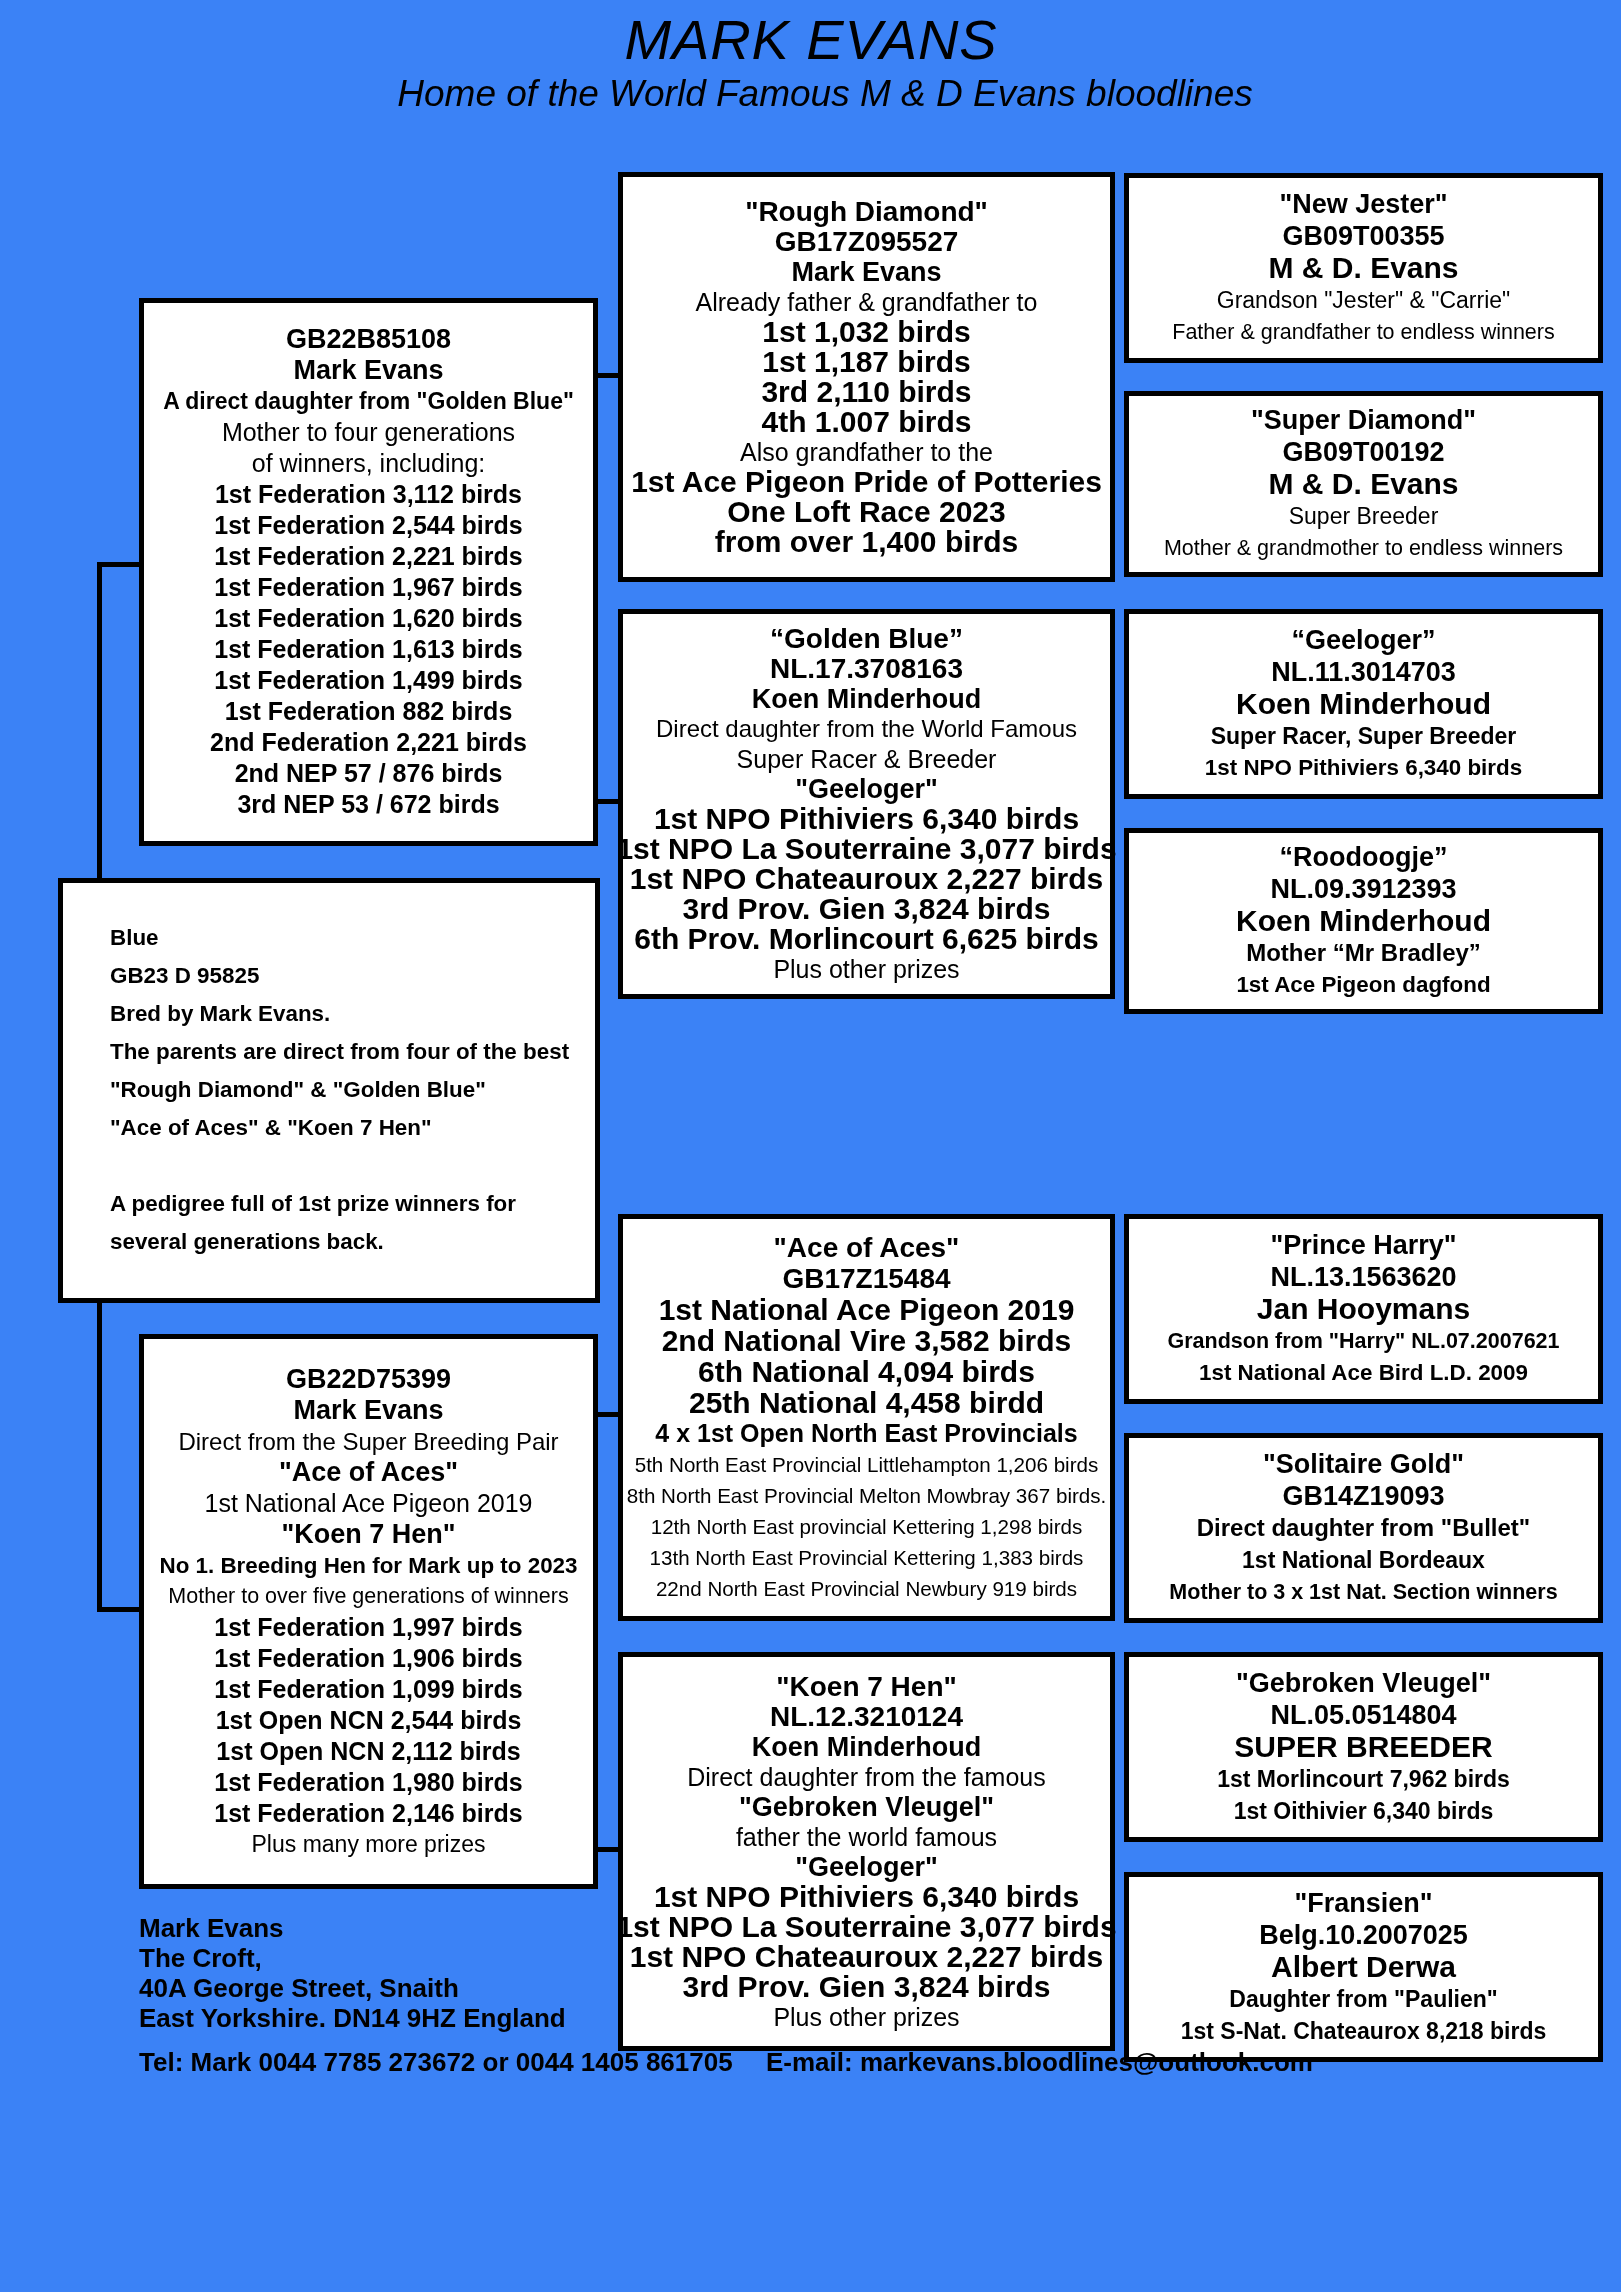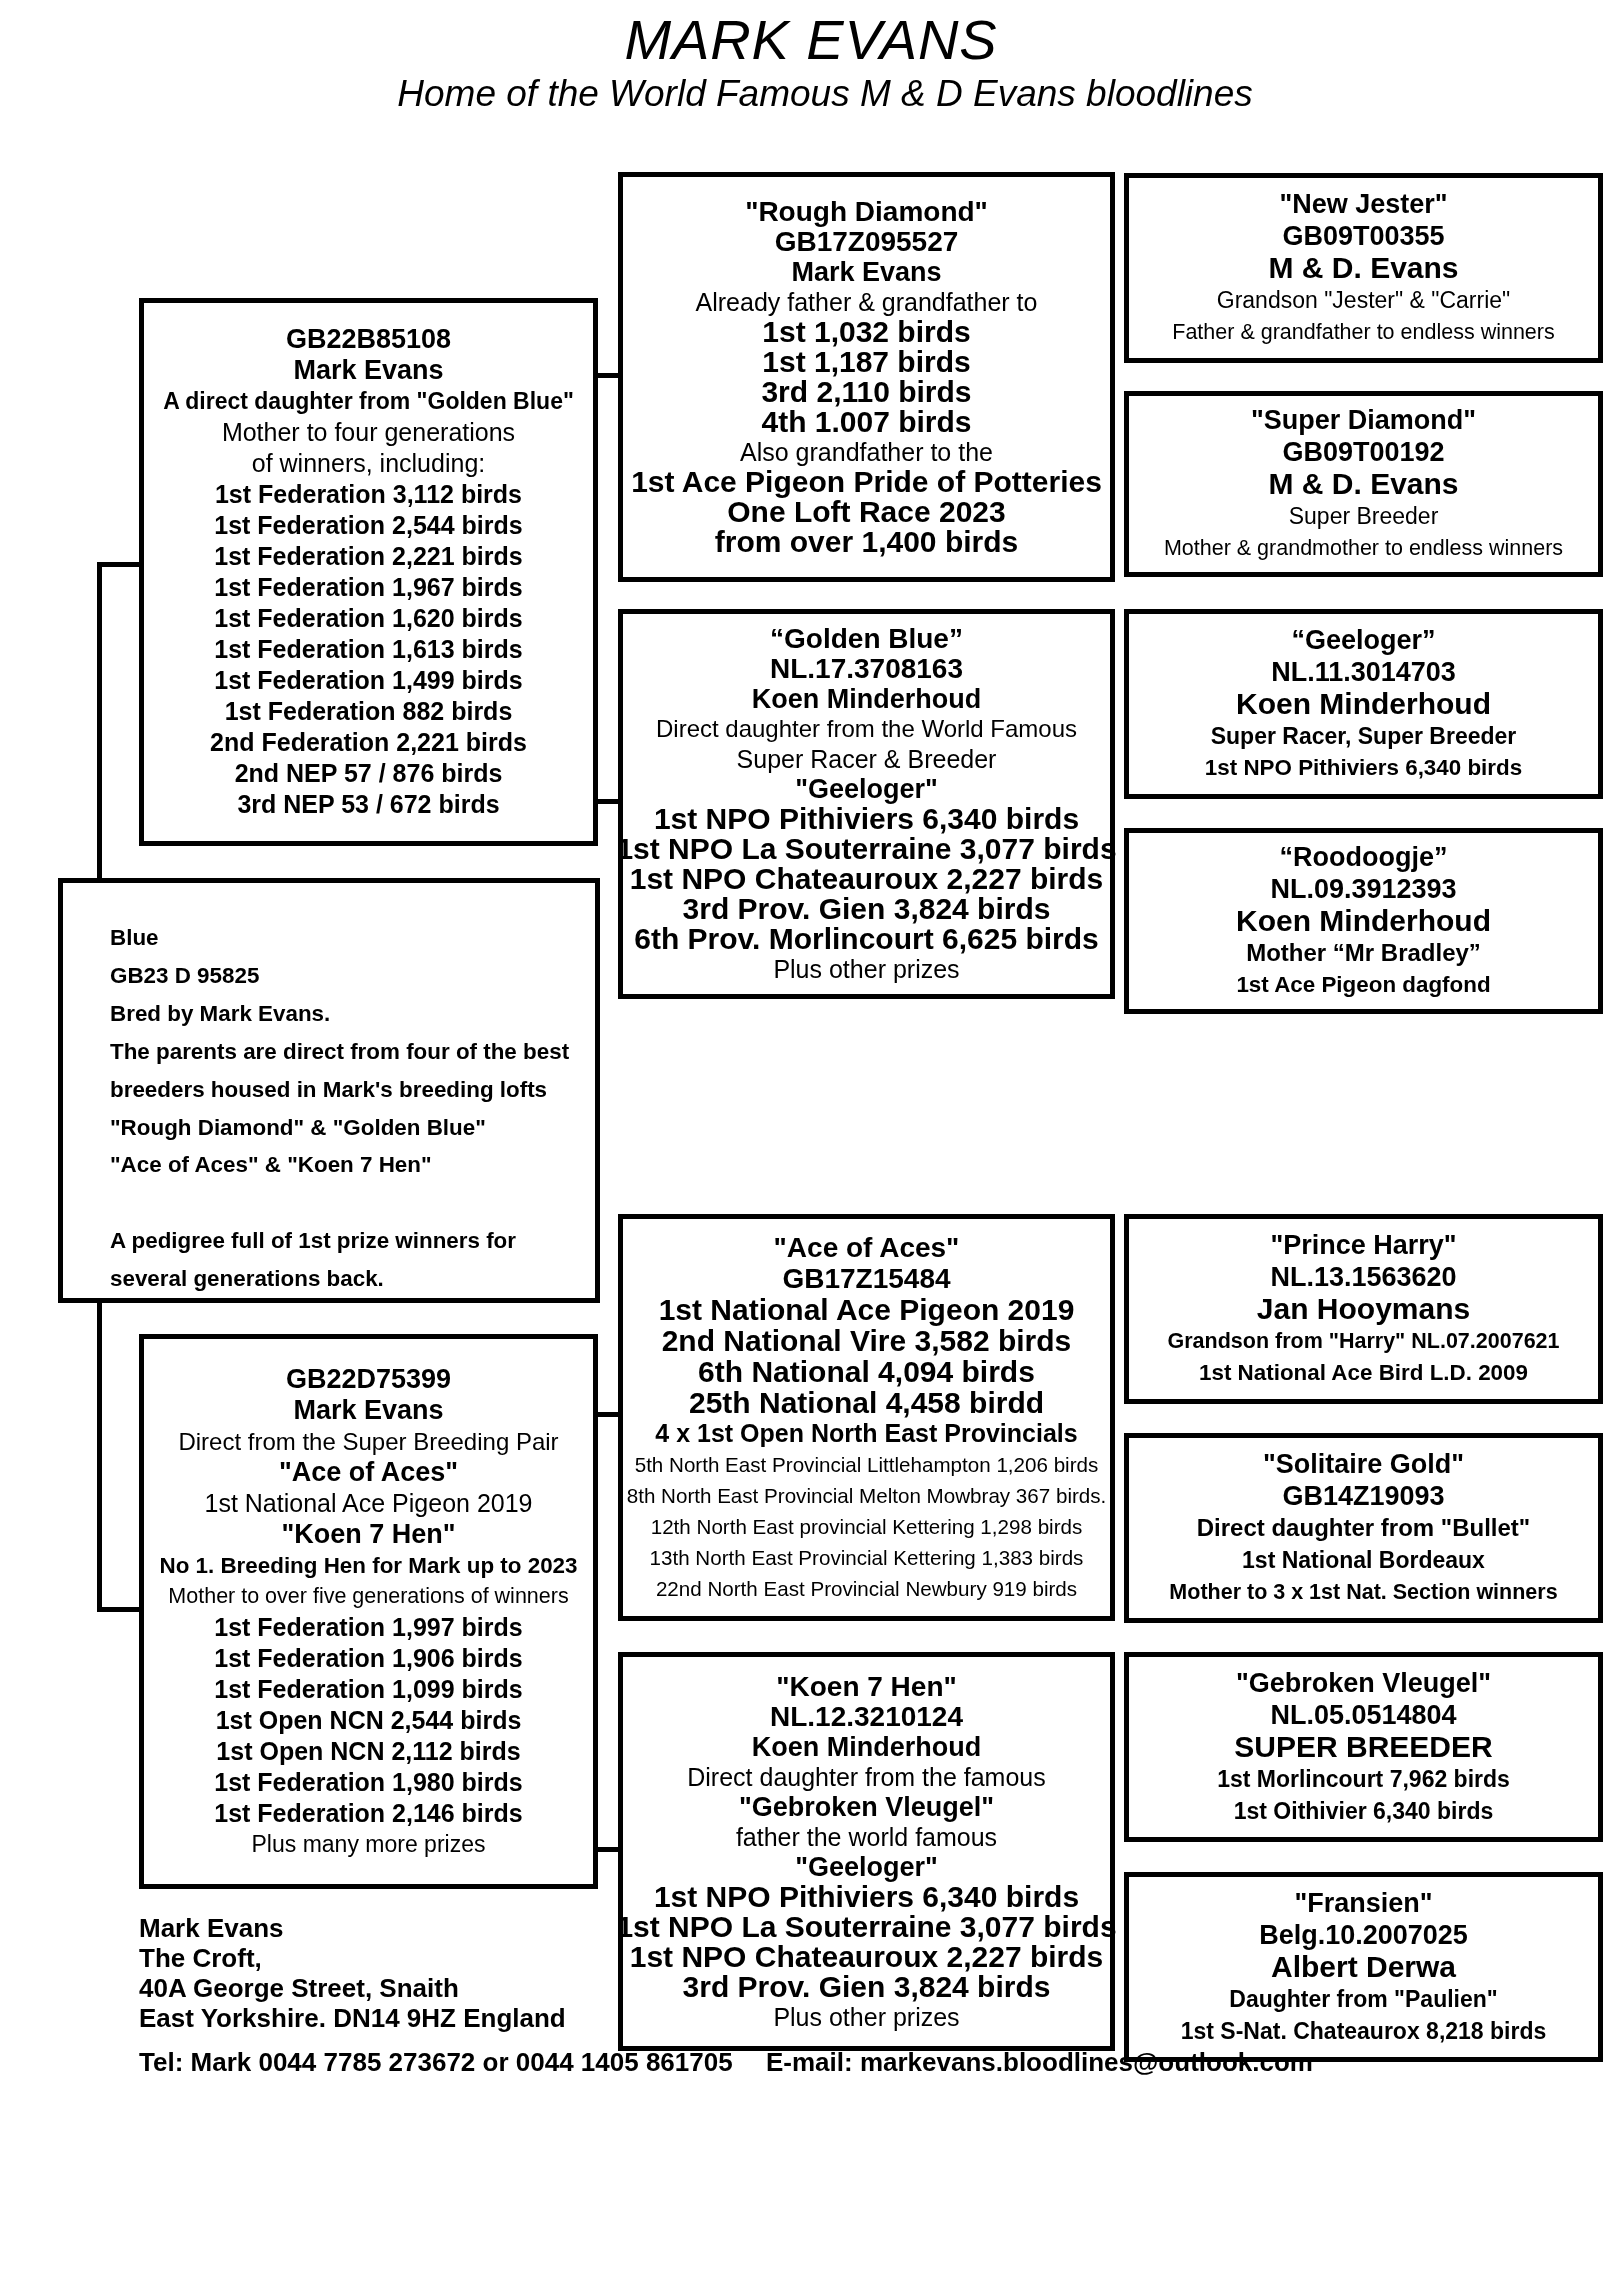--- a/index.html
+++ b/index.html
@@ -1,16 +1,16 @@
 <!DOCTYPE html>
 <html style="font-size:14.3px"><head>
 <meta charset="utf-8">
 <style>
   html,body{margin:0;padding:0;background:#888;}
-  .page{position:relative;width:1622px;height:2293px;background:#ffffff;
+  .page{position:relative;width:1622px;height:2293px;background:#3b82f6;
         font-family:"Liberation Sans",sans-serif;color:#000;overflow:hidden;}
   .hdr-title{position:absolute;top:7.2px;left:0;width:1622px;text-align:center;
              font-style:italic;font-size:56px;font-weight:400;letter-spacing:0.9px;}
   .hdr-sub{position:absolute;top:73px;left:0;width:1622px;text-align:center;
            font-style:italic;font-size:37px;font-weight:400;padding-left:14px;}
   .bx{position:absolute;box-sizing:border-box;border:5.4px solid #000;background:#fff;
       display:flex;flex-direction:column;justify-content:center;align-items:center;
       text-align:center;}
   .bx p{margin:0;white-space:nowrap;min-height:1em;}
   .lh34 p{line-height:30px;} .lh35 p{line-height:31px;}
@@ -63,21 +63,20 @@
     <p class="b f28">2nd Federation 2,221 birds</p>
     <p class="b f28">2nd NEP 57 / 876 birds</p>
     <p class="b f28">3rd NEP 53 / 672 birds</p>
   </div>
 
   <div class="bx blue-box lh42" style="left:58px;top:878px;width:542px;height:425px;">
     <p class="b f25">Blue</p>
     <p class="b f25">GB23 D 95825</p>
     <p class="b f25">Bred by Mark Evans.</p>
     <p class="b f25">The parents are direct from four of the best</p>
-    <p class="b f25">breeders housed in Mark's breeding lofts</p>
     <p class="b f25">"Rough Diamond" &amp; "Golden Blue"</p>
     <p class="b f25">"Ace of Aces" &amp;  "Koen 7 Hen"</p>
     <div class="sp"></div>
     <p class="b f25">A pedigree full of 1st prize winners for</p>
     <p class="b f25">several generations back.</p>
   </div>
 
   <div class="bx lh35" style="left:139px;top:1334px;width:459px;height:555px;">
     <p class="b f30">GB22D75399</p>
     <p class="b f30">Mark Evans</p>

